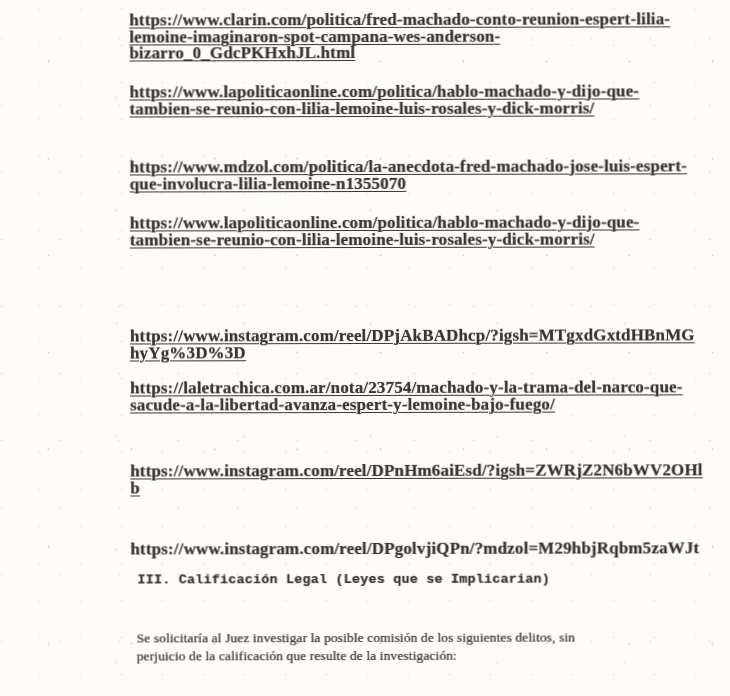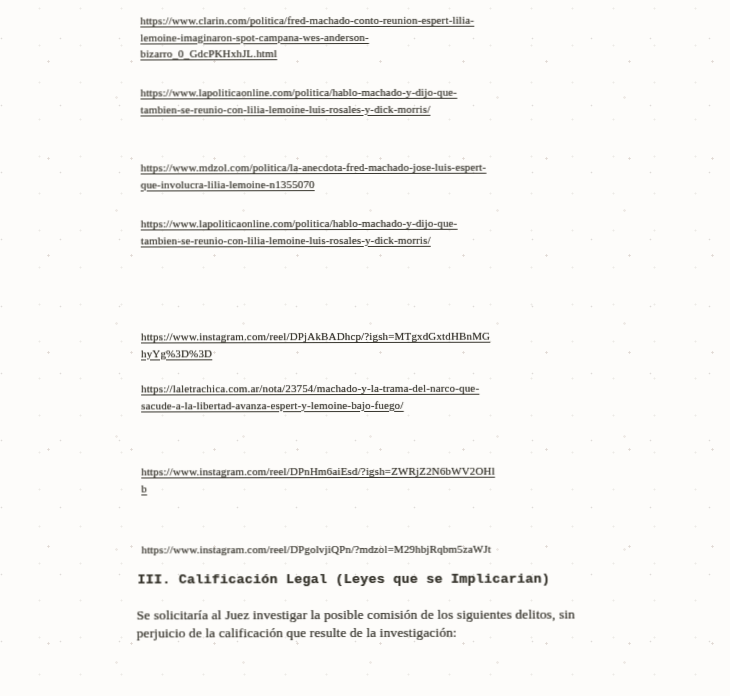--- a/index.html
+++ b/index.html
@@ -25,23 +25,23 @@
   .content {
     position: absolute; inset: 0;
     transform: rotate(-0.12deg);
     filter: blur(0.2px);
     color: #37352d;
   }
   .ink { text-shadow: 0 0 0.7px rgba(58,54,46,0.65); }
 
   .link-block {
     position: absolute;
-    left: 141px;
-    font-weight: 400;
-    font-size: 11px;
+    left: 130px;
+    font-weight: 700;
+    font-size: 17px;
     line-height: 16.5px;
     letter-spacing: 0.15px;
     white-space: nowrap;
     cursor: pointer;
   }
   .link-block .line {
     text-decoration: underline;
     text-decoration-thickness: 1.1px;
     text-underline-offset: 2px;
   }
@@ -55,20 +55,21 @@
     white-space: nowrap;
     font-family: Liberation Mono, monospace;
   }
   .para {
     position: absolute;
     font-size: 13.5px;
     line-height: 17.5px;
     letter-spacing: 0.1px;
     white-space: nowrap;
     font-weight: 500;
+    margin-top: 23px;
   }
 </style>
 </head>
 <body>
 
 <div class="page">
   <div class="content ink">
 
     <div class="link-block" style="top:12px">
       <div class="line">https://www.clarin.com/politica/fred-machado-conto-reunion-espert-lilia-</div>

